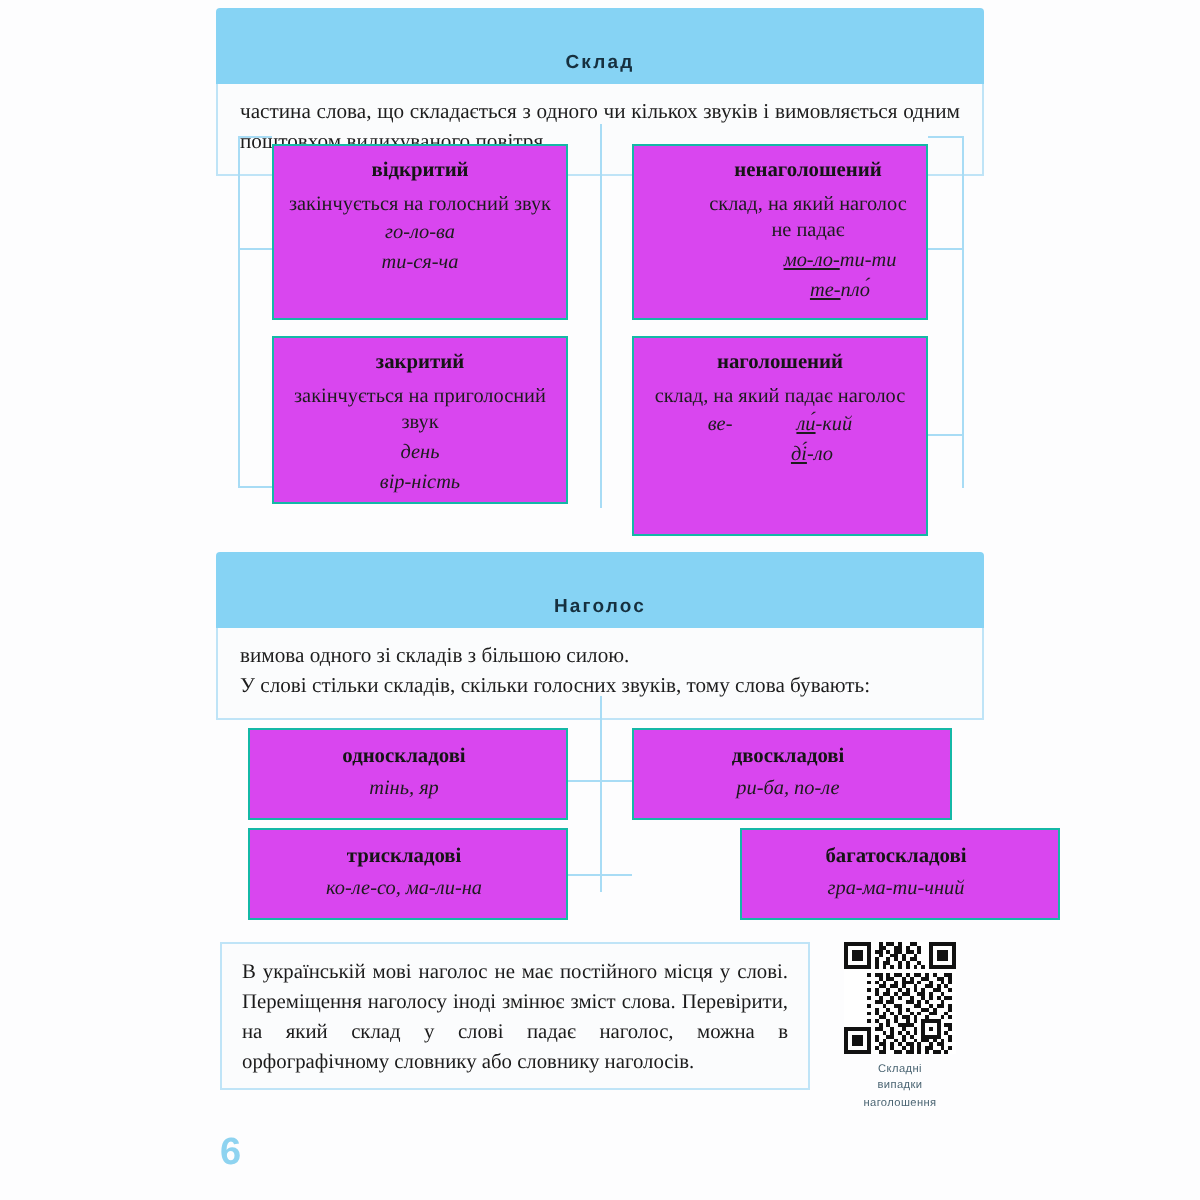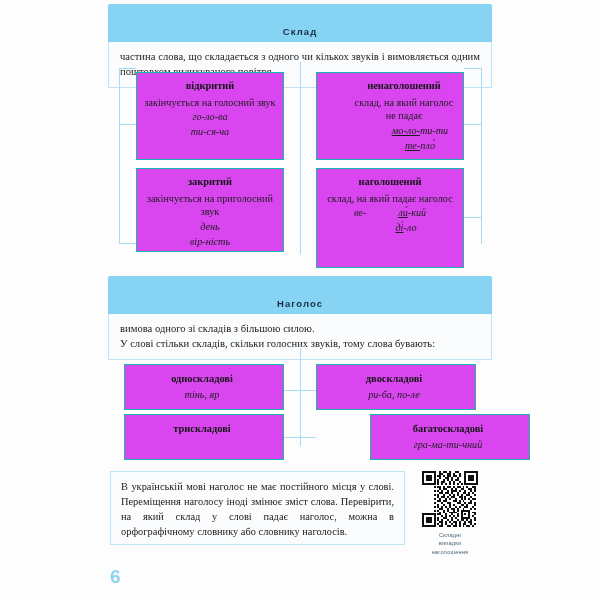--- a/index.html
+++ b/index.html
@@ -217,20 +217,21 @@
     <div class="node-ex">тінь, яр</div>
   </div>
 
   <div class="node compact" style="left:316px; top:364px; width:160px; height:46px;">
     <div class="node-title">двоскладові</div>
     <div class="node-ex">ри-ба, по-ле</div>
   </div>
 
   <div class="node compact" style="left:124px; top:414px; width:160px; height:46px;">
     <div class="node-title">трискладові</div>
+    <div class="node-ex">ко-ле-со, ма-ли-на</div>
   </div>
 
   <div class="node compact" style="left:328px; top:414px; width:160px; height:46px;margin-left:42px;">
     <div class="node-title">багатоскладові</div>
     <div class="node-ex">гра-ма-ти-чний</div>
   </div>
 
   <div class="note" style="left:110px; top:471px; width:295px; height:74px;">
     <p>В українській мові наголос не має постійного місця у слові. Переміщення наголосу іноді змінює зміст слова. Перевірити, на який склад у слові падає наголос, можна в орфографічному словнику або словнику наголосів.</p>
   </div>

